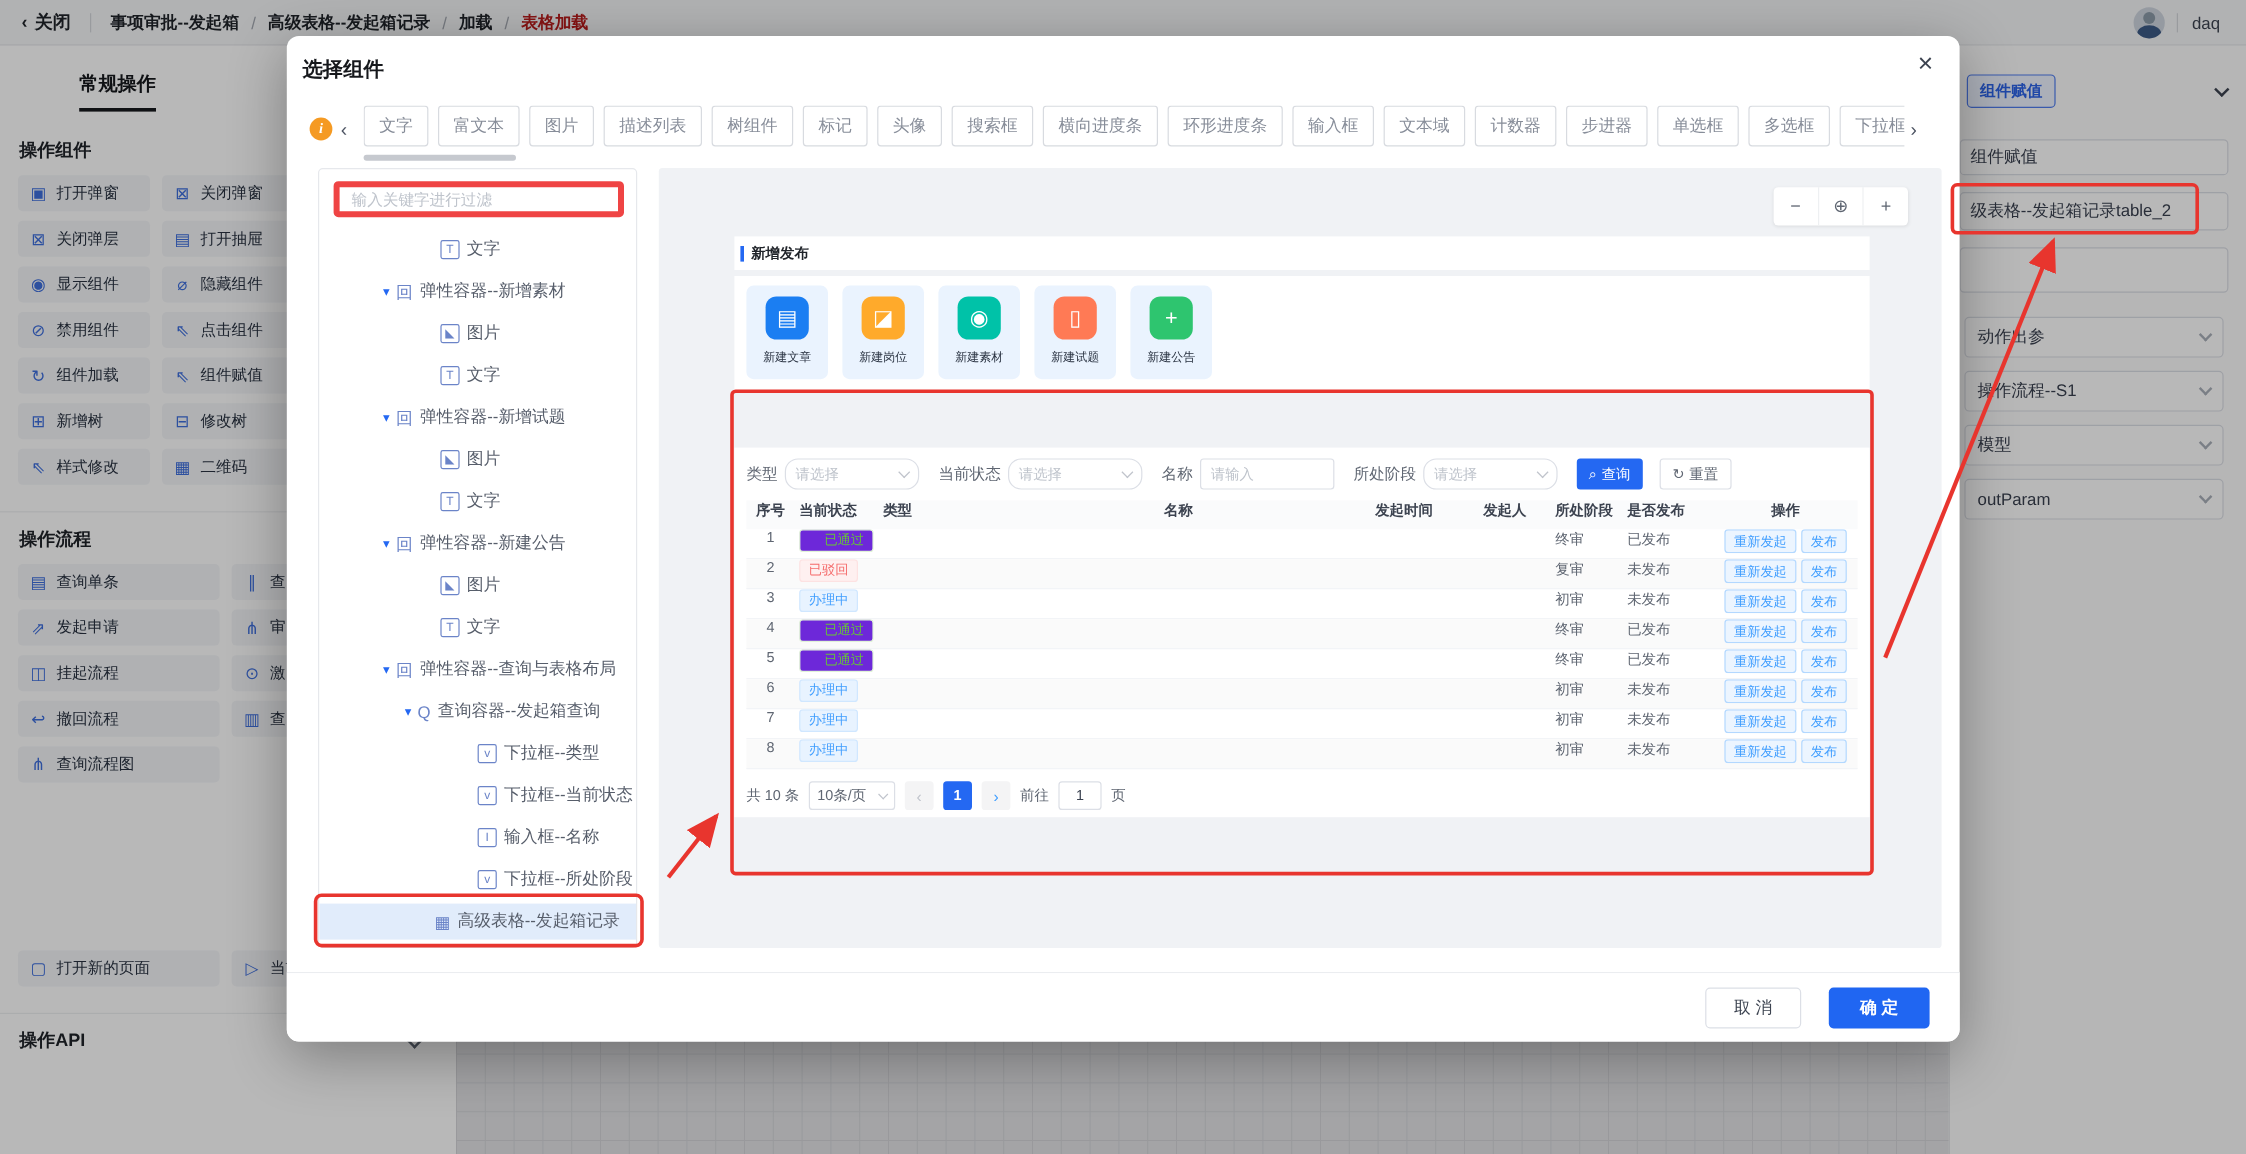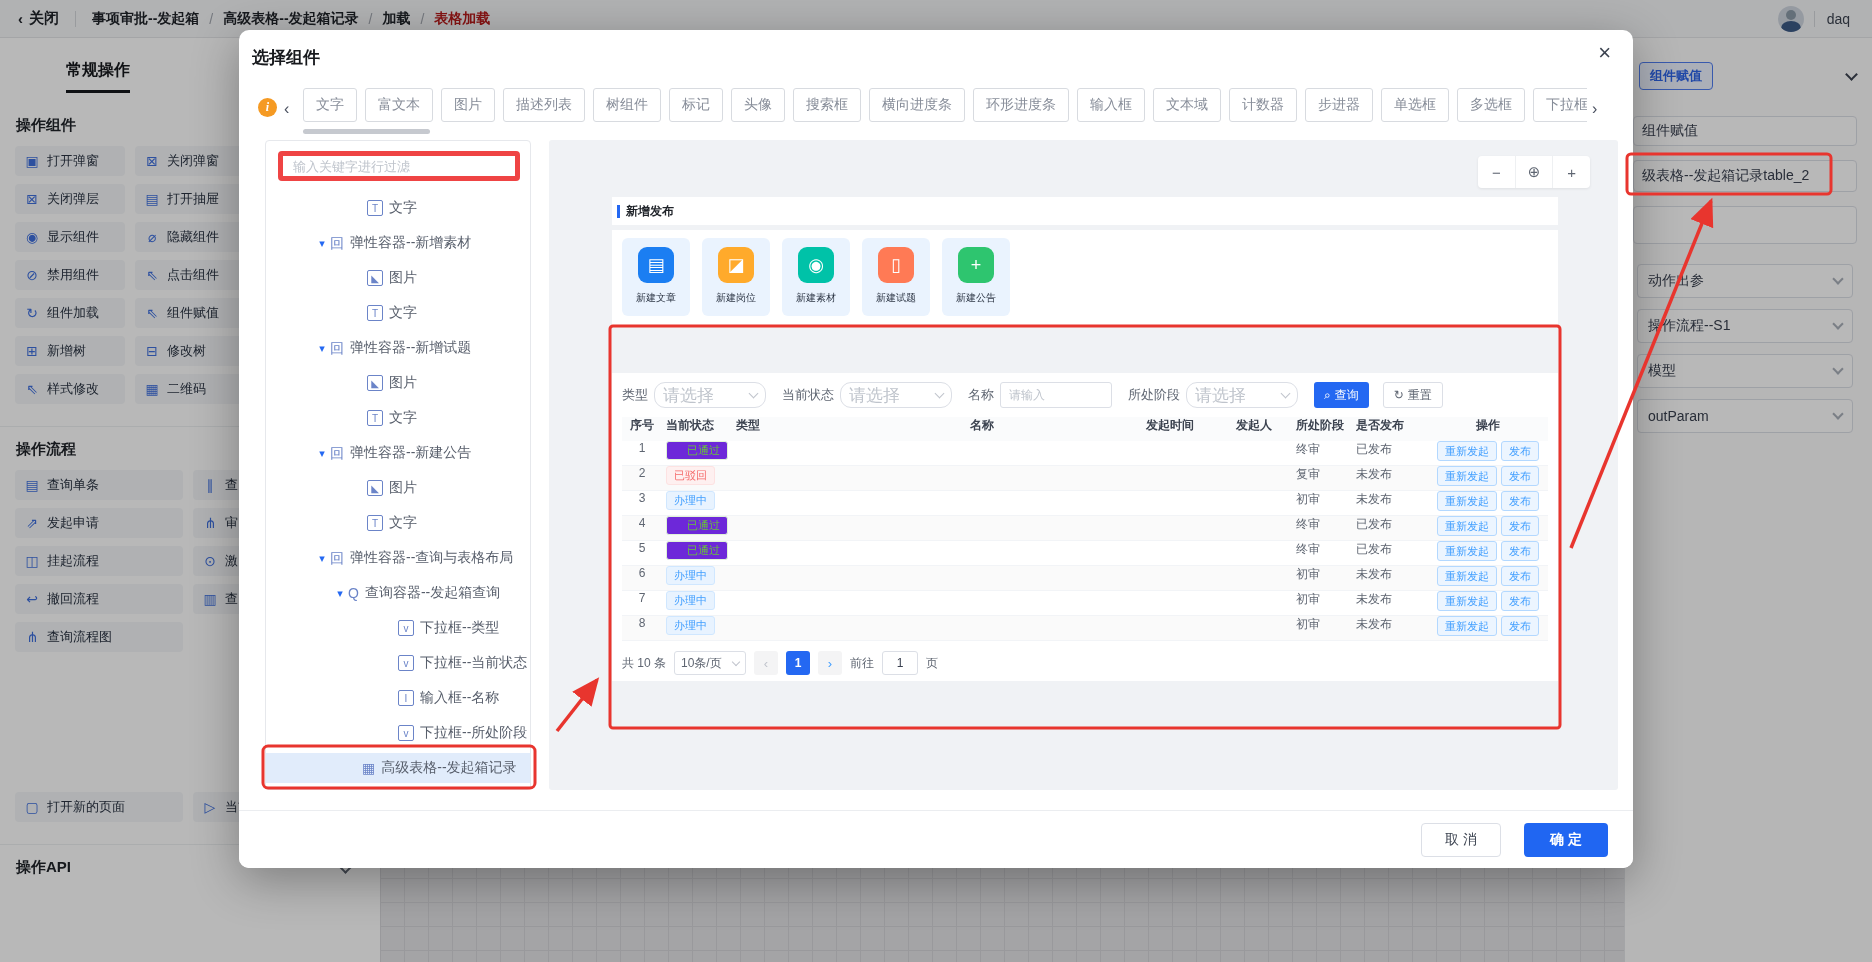--- a/index.html
+++ b/index.html
@@ -88,21 +88,21 @@
   .pv-band .bar { width:3px; height:13px; background:#2468f2; margin:0 6px 0 5px; }
   .pv-band .btxt { font-size:12px; font-weight:700; color:#1f2329; }
   .pv-cards { position:absolute; left:63px; top:90px; width:946px; height:95px; background:#fff; }
   .card { position:absolute; top:8px; width:68px; height:78px; background:#eaf3fe; border-radius:6px; display:flex; flex-direction:column; align-items:center; }
   .card .cic { margin-top:9px; width:36px; height:36px; border-radius:9px; color:#fff; font-size:18px; display:flex; align-items:center; justify-content:center; }
   .card .clb { margin-top:8px; font-size:10px; color:#2a3342; }
   .pv-table { position:absolute; left:63px; top:190px; width:946px; height:308px; background:#fff; padding:8px 10px;margin-top:43px; }
 
   .filters { display:flex; align-items:center; height:28px; font-size:13px; color:#5f6672; gap:6px; }
   .f-label { flex:0 0 auto; }
-  .f-sel { width:112px; height:26px; border:1px solid #dcdfe6; border-radius:11px; display:flex; align-items:center; padding:0 8px; color:#bfc4cc; font-size:17px; background:#fff; margin-right:10px; }
+  .f-sel { width:112px; height:26px; border:1px solid #dcdfe6; border-radius:11px; display:flex; align-items:center; padding:0 8px; color:#bfc4cc; font-size:12px; background:#fff; margin-right:10px; }
   .f-sel .dchev { margin-left:auto; width:7px; height:7px; border-right:1.5px solid #c0c4cc; border-bottom:1.5px solid #c0c4cc; transform:rotate(45deg); margin-top:-3px; }
   .f-inp { width:112px; height:26px; border:1px solid #dcdfe6; border-radius:3px; padding:0 8px; font-size:12px; color:#3a4150; outline:none; margin-right:10px; }
   .f-inp::placeholder { color:#bfc4cc; }
   .btn-q { height:26px; border:none; border-radius:3px; background:#2468f2; color:#fff; font-size:12px; padding:0 10px; display:flex; align-items:center; gap:4px; }
   .btn-r { height:26px; border:1px solid #dcdfe6; border-radius:3px; background:#fff; color:#5f6672; font-size:12px; padding:0 10px; margin-left:8px; display:flex; align-items:center; gap:4px; }
 
   .thead, .trow { display:flex; align-items:flex-start; }
   .thead { height:24px; background:#fafbfc; margin-top:8px; font-size:12px; font-weight:700; color:#3c4350; }
   .trow { height:25px; border-bottom:1px solid #f2f4f7; font-size:12px; color:#5f6672; }
   .trow.alt { background:#fafafa; }

